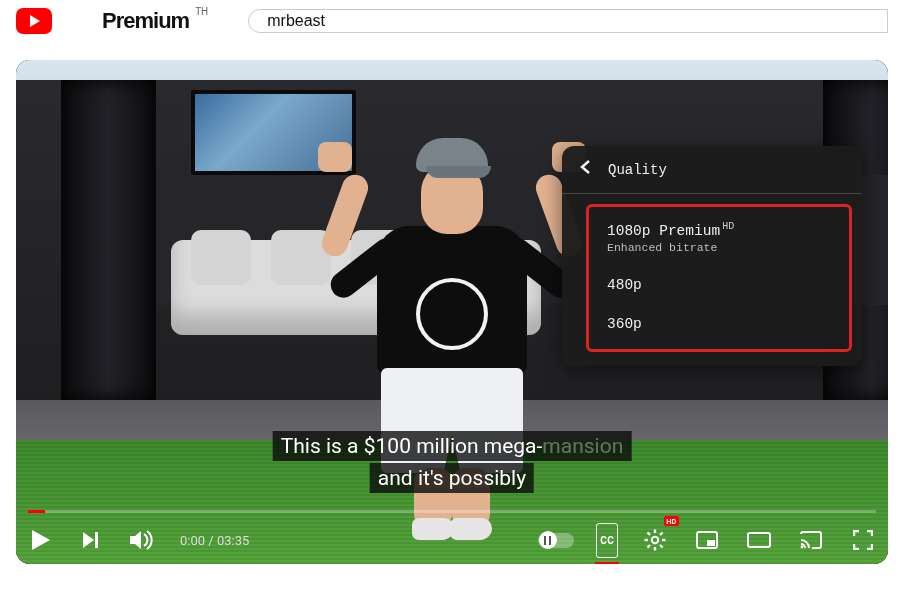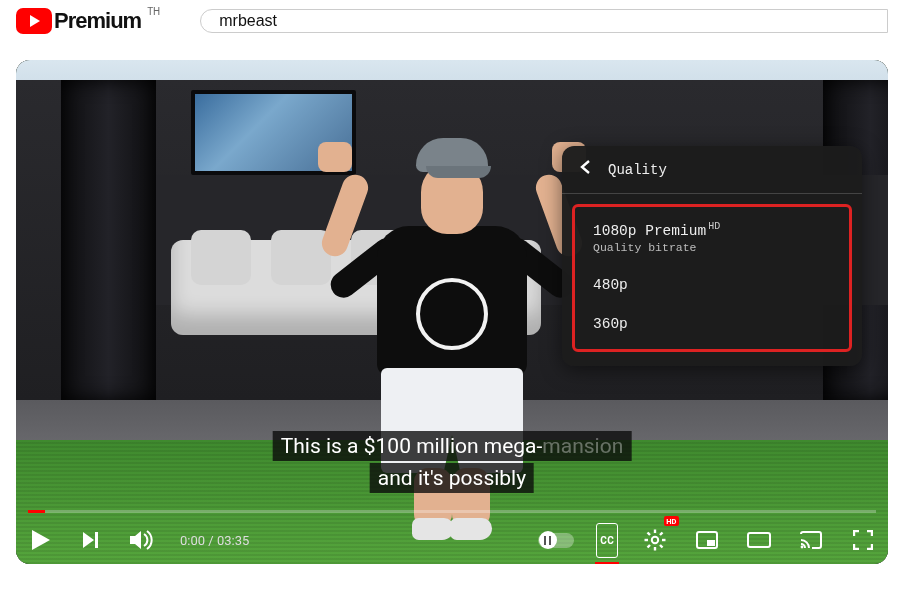--- a/index.html
+++ b/index.html
@@ -36,20 +36,21 @@
     align-items: center;
     justify-content: center;
   }
   .logo-icon svg { display: block; }
   .logo-text {
     font-size: 22px;
     font-weight: 600;
     letter-spacing: -1px;
     font-family: "Arial Black", Arial, sans-serif;
     color: #111;
+    margin-left: 48px;
   }
   .logo-country {
     font-size: 10px;
     color: #666;
     margin-top: -2px;
   }
   .search {
     flex: 1;
   }
   .search-input {
@@ -281,21 +282,21 @@
     display: flex;
     align-items: center;
     gap: 16px;
     padding: 14px 18px;
     border-bottom: 1px solid rgba(255,255,255,0.18);
     font-size: 14px;
     font-weight: 500;
   }
   .qm-back { cursor: pointer; font-size: 16px; color: #fff; }
   .qm-list {
-    margin: 10px 10px 6px 10px;
+    margin: 10px 10px 6px 24px;
     border: 3px solid #d22;
     border-radius: 6px;
     padding: 4px 0;
   }
   .qm-item {
     padding: 10px 18px 11px 18px;
     font-size: 14.5px;
     cursor: pointer;
     line-height: 1.25;
   }
@@ -475,21 +476,21 @@
       <span class="qm-back">
         <svg width="12" height="14" viewBox="0 0 12 14">
             <polyline points="9,1 2,7 9,13" fill="none" stroke="#fff" stroke-width="2.4"></polyline>
           </svg>
       </span>
       <span>Quality</span>
     </div>
     <div class="qm-list">
       <div class="qm-item">
         <div><span>1080p Premium</span><span class="qm-sup">HD</span></div>
-        <div class="qm-sub">Quality bitrate</div>
+        <div class="qm-sub">Enhanced bitrate</div>
       </div>
       <div class="qm-item">480p</div>
       <div class="qm-item">360p</div>
     </div>
   </div>
 
   <div class="controls">
     <div class="progress">
       <div class="progress-fill"></div>
     </div>

